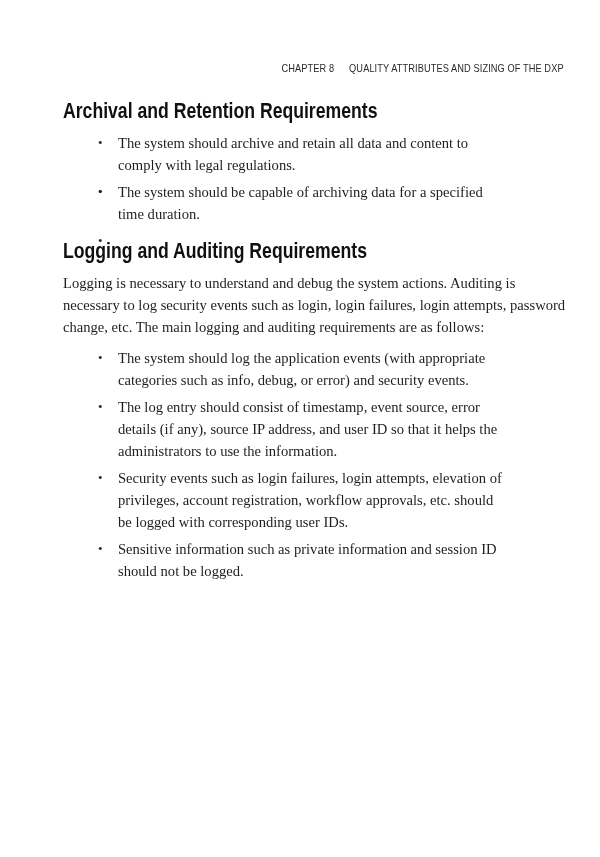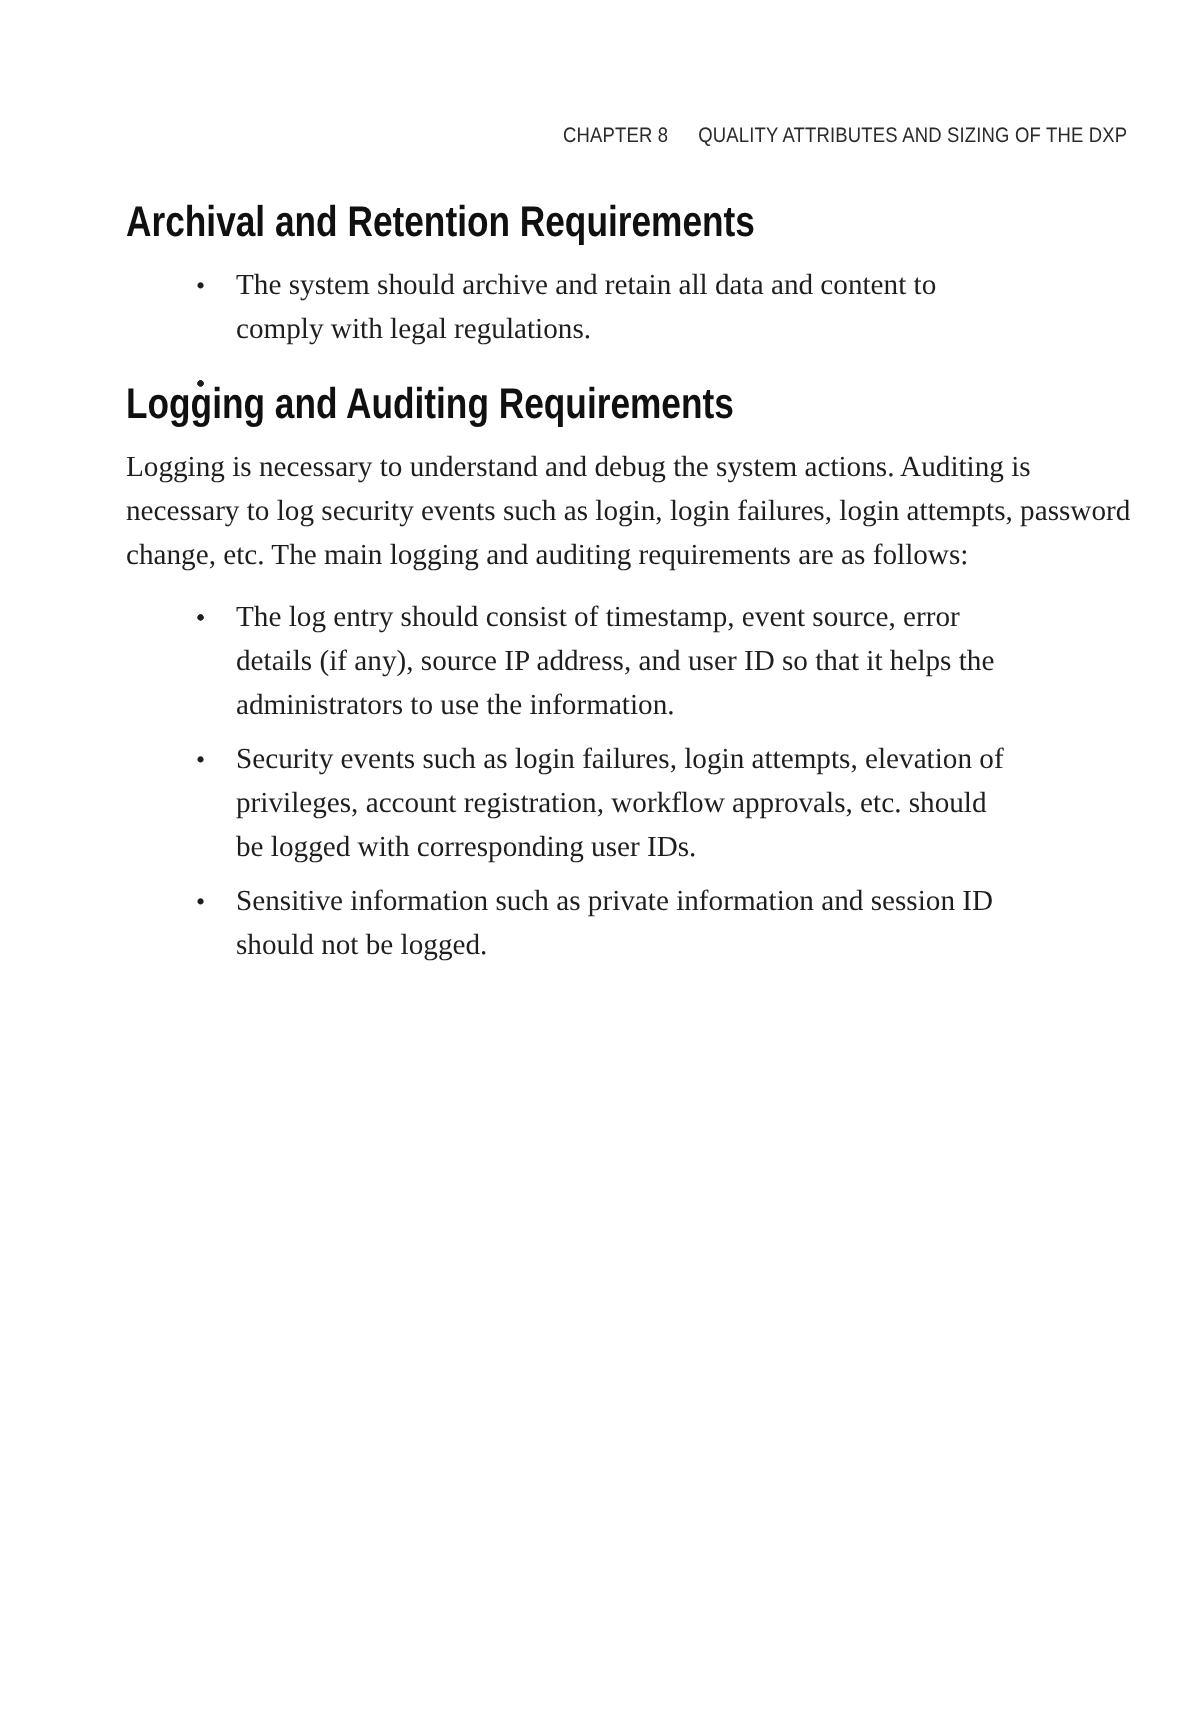--- a/index.html
+++ b/index.html
@@ -107,33 +107,35 @@
       <ul class="bullet-list">
         <li>
           <span class="bullet-dot">•</span>
           <span>The system should archive and retain all data and content to comply with legal regulations.</span>
         </li>
         <li>
           <span class="bullet-dot">•</span>
         </li>
         <li>
           <span class="bullet-dot">•</span>
+          <span>The system should be capable of archiving data for a specified time duration.</span>
         </li>
         <li>
           <span class="bullet-dot">•</span>
         </li>
       </ul>
     </section>
 
     <section class="doc-section">
       <h1 class="section-heading">Logging and Auditing Requirements</h1>
       <p class="section-intro">Logging is necessary to understand and debug the system actions. Auditing is necessary to log security events such as login, login failures, login attempts, password change, etc. The main logging and auditing requirements are as follows:</p>
       <ul class="bullet-list">
         <li>
           <span class="bullet-dot">•</span>
+          <span>The system should log the application events (with appropriate categories such as info, debug, or error) and security events.</span>
         </li>
         <li>
           <span class="bullet-dot">•</span>
           <span>The log entry should consist of timestamp, event source, error details (if any), source IP address, and user ID so that it helps the administrators to use the information.</span>
         </li>
         <li>
           <span class="bullet-dot">•</span>
           <span>Security events such as login failures, login attempts, elevation of privileges, account registration, workflow approvals, etc. should be logged with corresponding user IDs.</span>
         </li>
         <li>

